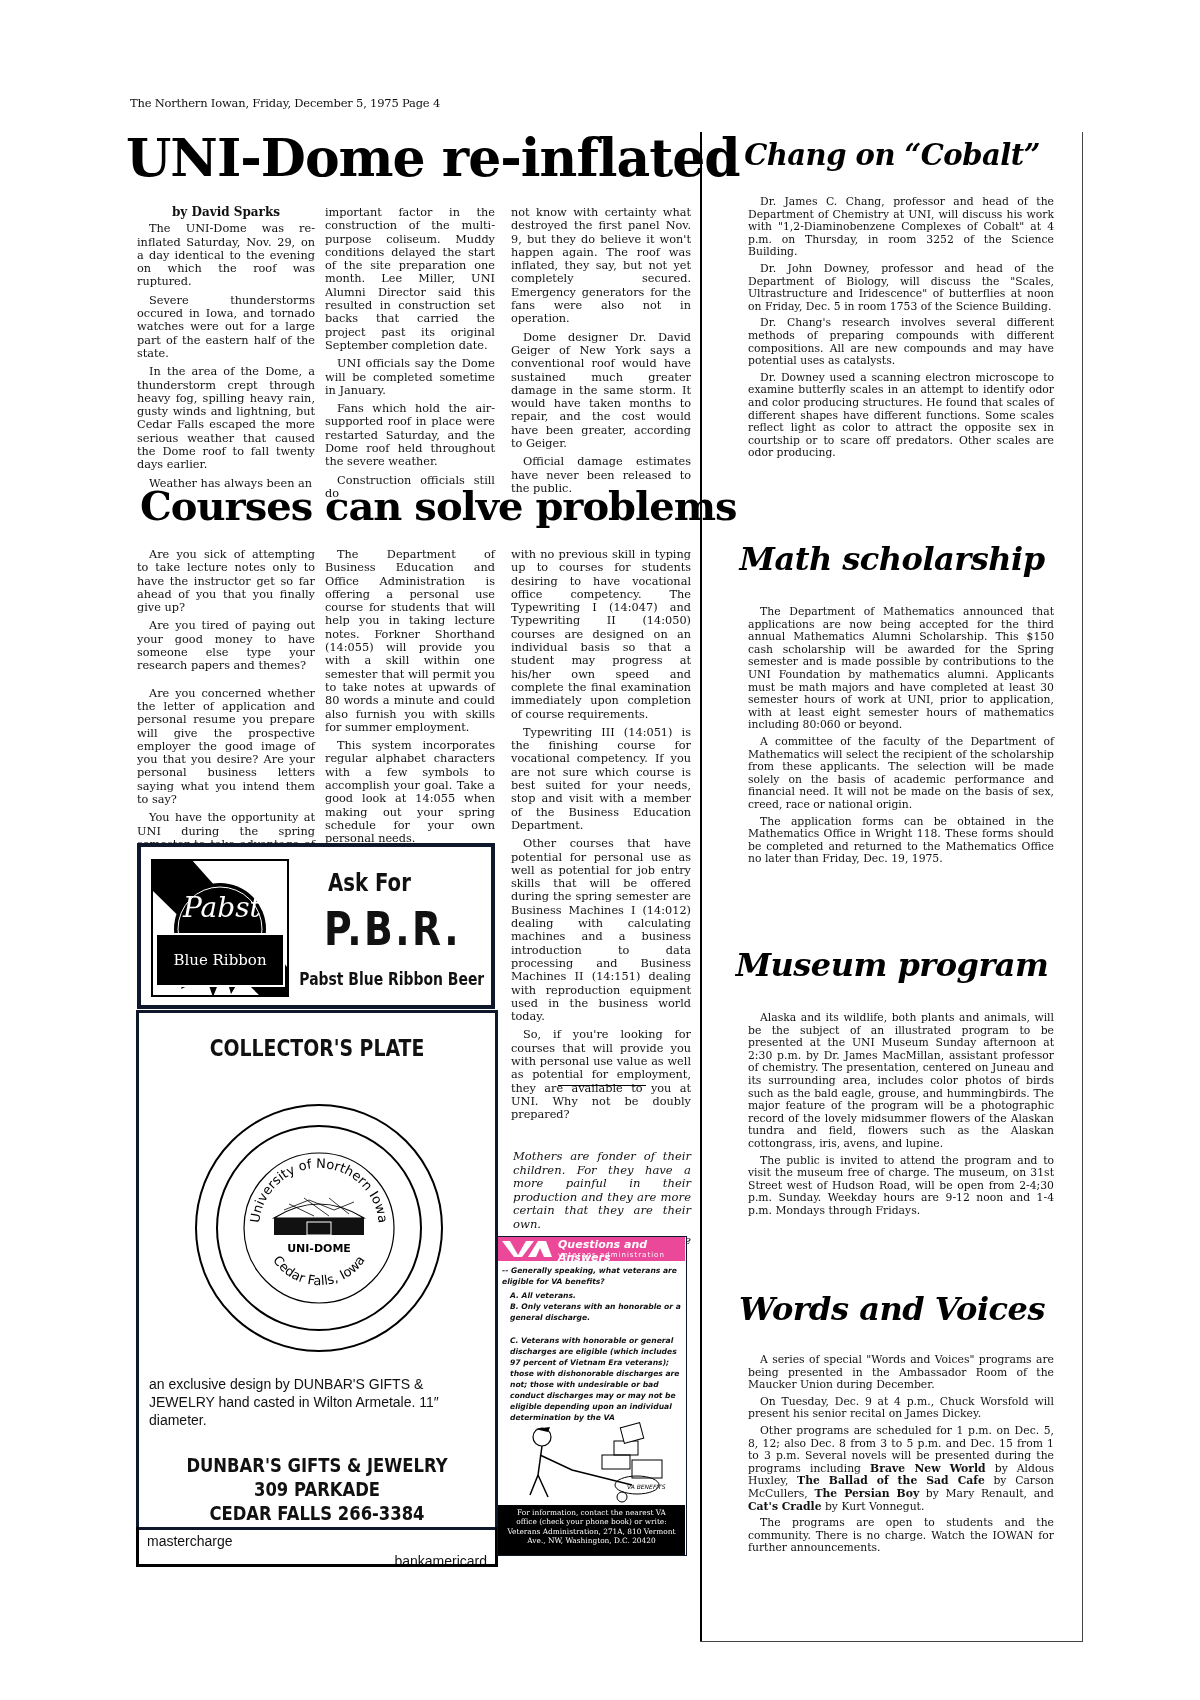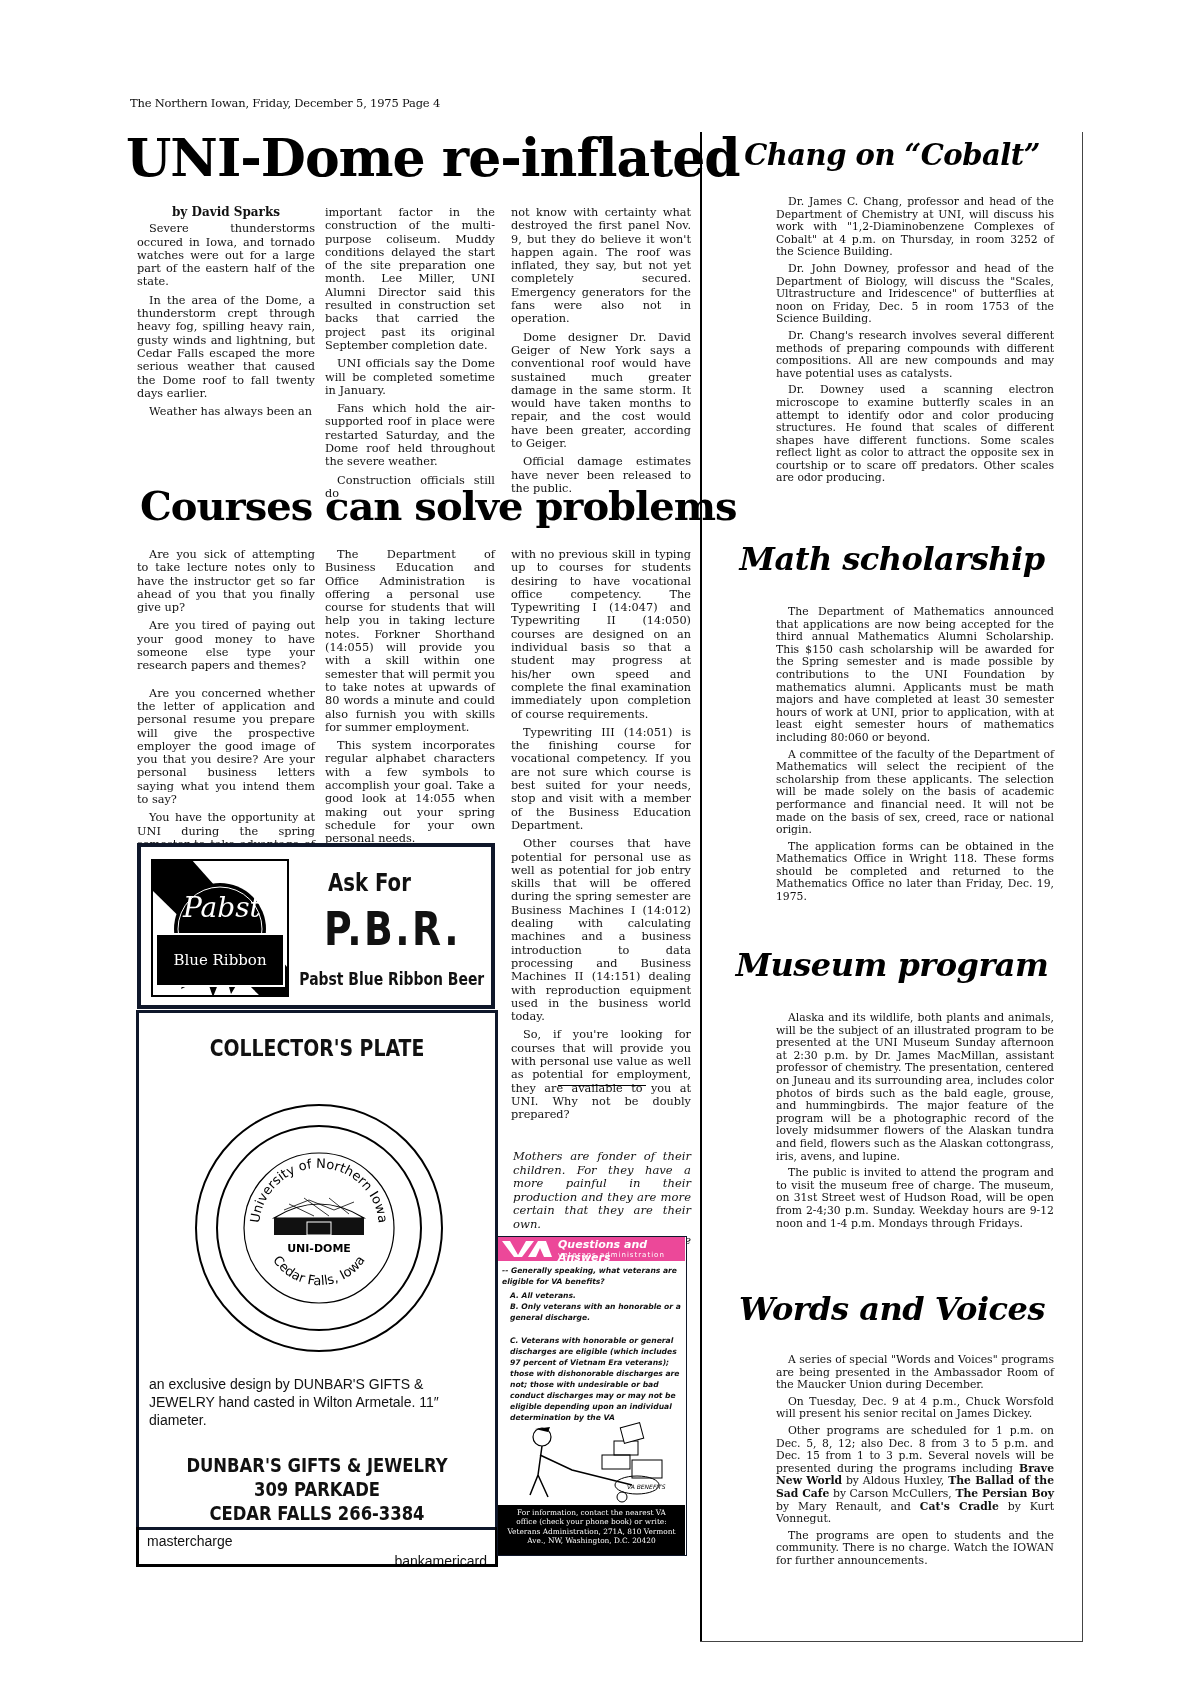--- a/index.html
+++ b/index.html
@@ -10,41 +10,42 @@
   .headline { font-family: "DejaVu Serif", serif; font-weight: 900; color: #000; white-space: nowrap; letter-spacing: -1px; }
   .h1 { left: 126px; top: 128px; font-size: 52px; line-height: 60px; }
   .h2 { left: 140px; top: 482px; font-size: 40px; line-height: 48px; }
   .col { font-size: 11.3px; line-height: 13.3px; text-align: justify; hyphens: auto; }
   .col p { text-indent: 12px; margin-bottom: 5px; }
   .col p.noind { text-indent: 0; }
   .byline { text-align: center; font-weight: bold; font-size: 12px; margin-bottom: 3px; }
   .rule-v { position: absolute; background: #000; }
   .side-h { font-family: "DejaVu Serif", serif; font-style: italic; font-weight: bold; text-align: center; color: #000; white-space: nowrap; letter-spacing: -0.5px; }
   .side-col { font-size: 10.8px; line-height: 12.6px; text-align: justify; }
-  .side-col p { text-indent: 12px; margin-bottom: 4px; margin-left: 28px; }
+  .side-col p { text-indent: 12px; margin-bottom: 4px; }
   .ad-box { position: absolute; border: 3px solid #0f172a; background: #fff; }
   .cond { font-family: "DejaVu Sans", "Liberation Sans", sans-serif; font-weight: bold; transform: scaleX(0.82); transform-origin: center; white-space: nowrap; }
   .sans { font-family: "Liberation Sans", "DejaVu Sans", sans-serif; }
   .quote { font-style: italic; font-size: 11.6px; line-height: 13.6px; text-align: justify; }
   .va-q { font-family: "DejaVu Sans", sans-serif; font-style: italic; font-weight: bold; font-size: 7.6px; line-height: 11px; }
   b.t { font-weight: bold; }
 </style>
 </head>
 <body>
 
 <div class="abs folio">The Northern Iowan, Friday, December 5, 1975 Page 4</div>
 
 <div class="abs headline h1">UNI-Dome re-inflated</div>
 
 <div class="rule-v" style="left:700px; top:132px; width:1.5px; height:1510px;"></div>
 <div class="rule-v" style="left:1082px; top:132px; width:1px; height:1510px; background:#444;"></div>
 <div class="rule-v" style="left:700px; top:1641px; width:383px; height:1px; background:#444;"></div>
 
 <div class="abs col" style="left:137px; top:206px; width:178px;">
   <div class="byline">by David Sparks</div>
+  <p>The UNI-Dome was re-inflated Saturday, Nov. 29, on a day identical to the evening on which the roof was ruptured.</p>
   <p>Severe thunderstorms occured in Iowa, and tornado watches were out for a large part of the eastern half of the state.</p>
   <p>In the area of the Dome, a thunderstorm crept through heavy fog, spilling heavy rain, gusty winds and lightning, but Cedar Falls escaped the more serious weather that caused the Dome roof to fall twenty days earlier.</p>
   <p>Weather has always been an</p>
 </div>
 <div class="abs col" style="left:325px; top:206px; width:170px;">
   <p class="noind">important factor in the construction of the multi-purpose coliseum. Muddy conditions delayed the start of the site preparation one month. Lee Miller, UNI Alumni Director said this resulted in construction set backs that carried the project past its original September completion date.</p>
   <p>UNI officials say the Dome will be completed sometime in January.</p>
   <p>Fans which hold the air-supported roof in place were restarted Saturday, and the Dome roof held throughout the severe weather.</p>
   <p>Construction officials still do</p>
 </div>

